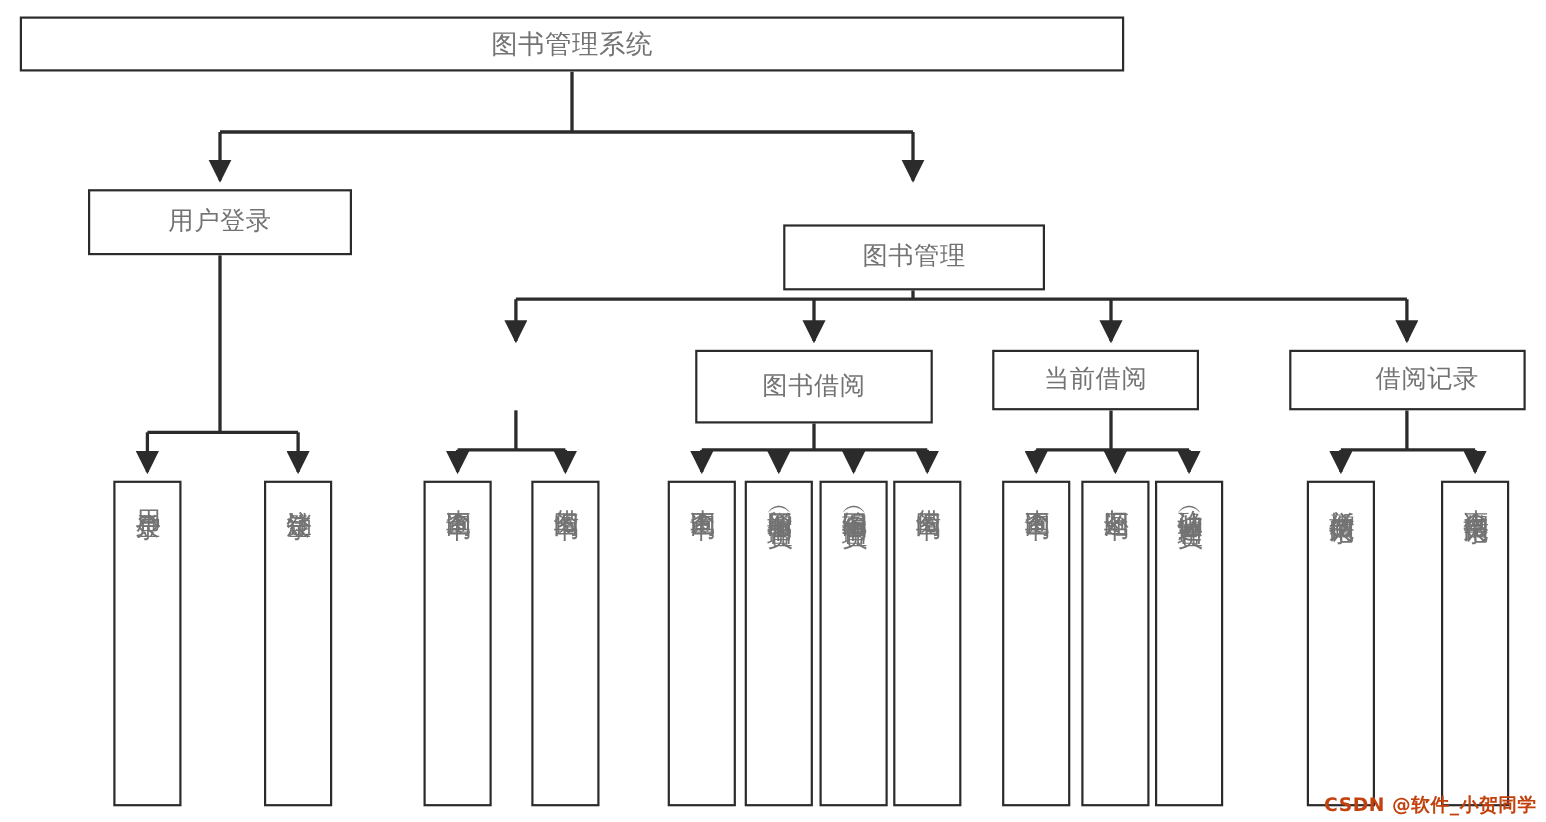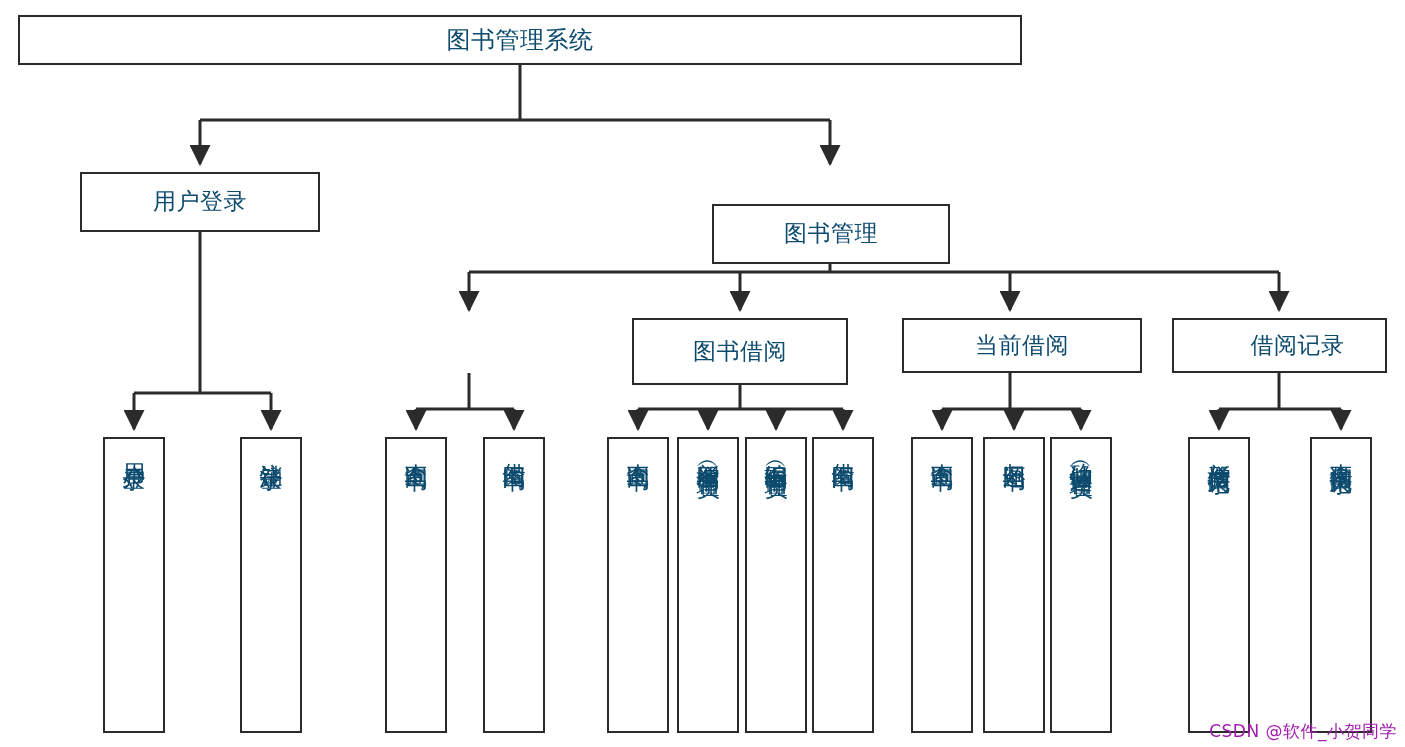--- a/index.html
+++ b/index.html
@@ -30,21 +30,21 @@
     position: absolute;
     box-sizing: border-box;
     background: #ffffff;
     border: 2px solid #2b2b2b;
     display: flex;
     align-items: center;
     justify-content: center;
     z-index: 2;
   }
   .node-label {
-    color: #0c4a6e;
+    color: #737373;
     line-height: 1.12;
     white-space: nowrap;
     text-align: center;
   }
   
   .node.h .node-label {
     font-size: 23px;
     letter-spacing: 0.5px;
   }
   .node.root .node-label {
@@ -61,24 +61,25 @@
     font-size: 23px;
     letter-spacing: 2px;
     line-height: 1;
     white-space: nowrap;
   }
   .watermark {
     position: absolute;
     right: 8px;
     bottom: 4px;
     font-size: 17px;
-    color: #a21caf;
+    color: #c2410c;
     letter-spacing: 0.5px;
     z-index: 5;
     white-space: nowrap;
+    font-weight: bold;
   }
 </style>
 </head>
 <body>
 
 <div id="canvas">
 
   <svg id="edges" viewBox="0 0 1405 747" width="1405" height="747" xmlns="http://www.w3.org/2000/svg">
     <defs>
       <marker id="arrow" viewBox="0 0 10 10" refX="9" refY="5" markerWidth="7" markerHeight="7" orient="auto-start-reverse">
@@ -136,21 +137,21 @@
   <div class="node h" style="left: 80px; top: 172px; width: 240px; height: 60px;">
     <span class="node-label">用户登录</span>
   </div>
   <div class="node h" style="left: 712px; top: 172px; width: 238px; height: 60px; margin-top: 32px;">
     <span class="node-label">图书管理</span>
   </div>
 
   <div class="node h" style="left: 632px; top: 318px; width: 216px; height: 67px;">
     <span class="node-label">图书借阅</span>
   </div>
-  <div class="node h" style="left: 902px; top: 318px; width: 240px; height: 55px;">
+  <div class="node h" style="left: 902px; top: 318px; width: 188px; height: 55px;">
     <span class="node-label">当前借阅</span>
   </div>
   <div class="node h" style="left: 1172px; top: 318px; width: 215px; height: 55px; padding-left: 36px;">
     <span class="node-label">借阅记录</span>
   </div>
 
   <div class="node v" style="left: 103px; top: 437px; width: 62px; height: 296px;">
     <span class="node-label">用户登录</span>
   </div>
   <div class="node v" style="left: 240px; top: 437px; width: 62px; height: 296px;">

